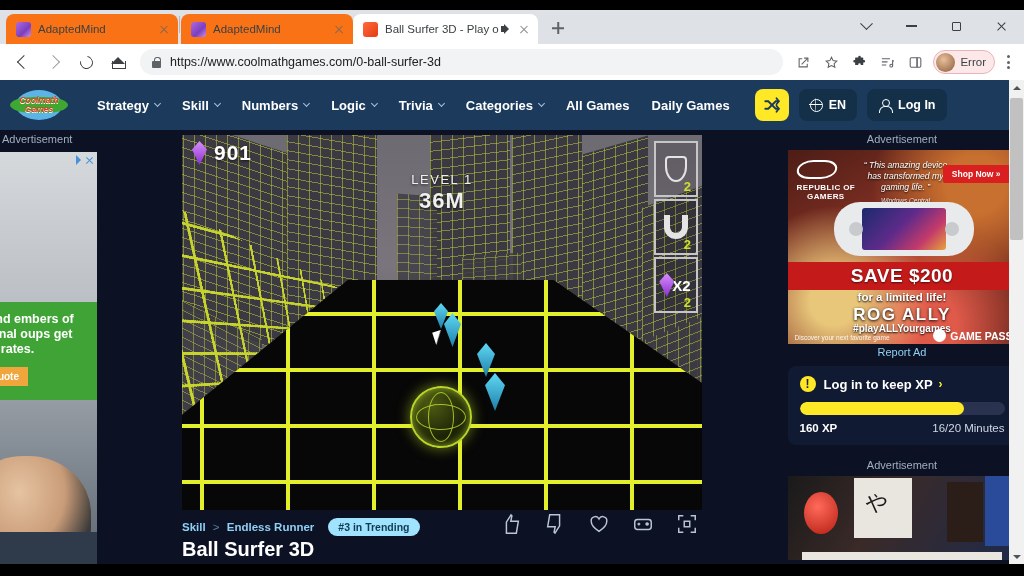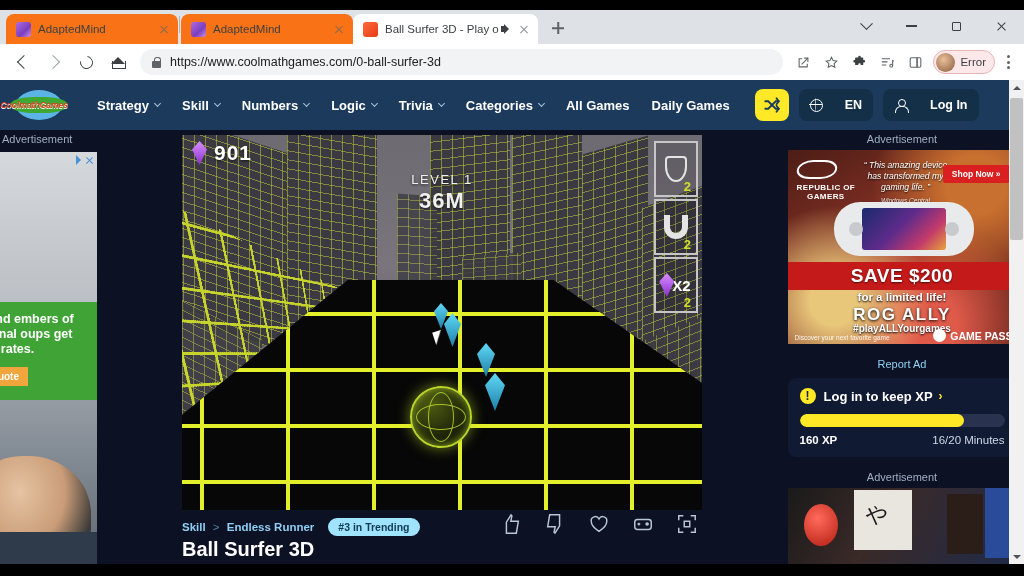--- a/index.html
+++ b/index.html
@@ -90,38 +90,38 @@
   .kebab i:nth-child(1){top:3px;} .kebab i:nth-child(2){top:8.5px;} .kebab i:nth-child(3){top:14px;}
 
   
   .page { position: absolute; top: 80px; left: 0; width: 1024px; height: 484px; background: #0c1124; overflow: hidden; }
 
   .navbar { height: 50px; background: #1b3a5c; display: flex; align-items: center; padding: 0 10px; }
   .logo { width: 58px; height: 34px; position: relative; flex: 0 0 58px; margin-right: 18px; }
   .logo .disc { position: absolute; inset: 2px 6px; background: #5bb4e5; border-radius: 50%; }
   .logo .wing { position: absolute; top: 9px; left: 0; width: 58px; height: 16px; background: #3ea832;
     border-radius: 50% / 60%; }
-  .logo .txt { position: absolute; inset: 0; display: flex; flex-direction: row; align-items: center;
-    justify-content: flex-end; font-size: 8.5px; font-weight: bold; color: #e23b22; line-height: 9px;
+  .logo .txt { position: absolute; inset: 0; display: flex; flex-direction: column; align-items: center;
+    justify-content: center; font-size: 8.5px; font-weight: bold; color: #e23b22; line-height: 9px;
     font-style: italic; text-shadow: 0 1px 0 #fff; }
   .nav-items { display: flex; align-items: center; gap: 0px; }
   .nav-item { color: #fff; font-size: 13px; font-weight: bold; padding: 0 11px; display: flex;
     align-items: center; white-space: nowrap; }
   .caret { width: 5px; height: 5px; border-right: 1.4px solid #a8c4dc; border-bottom: 1.4px solid #a8c4dc;
     transform: rotate(45deg); margin-left: 6px; margin-top: -3px; }
   .shuffle-btn { width: 34px; height: 32px; background: #ffe926; border-radius: 8px; margin-left: 14px;
     display: flex; align-items: center; justify-content: center; }
   .shuffle-btn svg { width: 18px; height: 18px; }
   .search-box { width: 126px; height: 32px; background: #143049; border-radius: 16px; margin-left: 12px;
     display: flex; align-items: center; padding: 0 12px; }
   .mag { width: 11px; height: 11px; border: 1.6px solid #93a9bd; border-radius: 50%; position: relative; flex: 0 0 11px; }
   .mag:after { content:""; position:absolute; right:-4px; bottom:-3px; width:5px; height:1.6px; background:#93a9bd; transform: rotate(45deg); }
   .search-box span { font-size: 12.5px; color: #8fa4b8; margin-left: 9px; }
   .lang-btn, .login-btn { height: 32px; background: #143049; border-radius: 8px; display: flex;
-    align-items: center; padding: 0 11px; margin-left: 10px; color: #fff; font-size: 12.5px; font-weight: bold; gap: 16px; }
+    align-items: center; padding: 0 11px; margin-left: 10px; color: #fff; font-size: 12.5px; font-weight: bold; }
   .globe { width: 13px; height: 13px; border: 1.4px solid #fff; border-radius: 50%; position: relative; margin-right: 6px; }
   .globe:before { content:""; position:absolute; left:-1.4px; top:4.6px; width:13px; height:1.2px; background:#fff; }
   .globe:after { content:""; position:absolute; left:4.8px; top:-1.4px; width:1.4px; height:13px; background:#fff; border-radius:50%; transform: scaleX(.6); }
   .person { width: 14px; height: 13px; position: relative; margin-right: 6px; }
   .person:before { content:""; position:absolute; left:4px; top:0; width:6px; height:6px; border:1.4px solid #fff; border-radius:50%; }
   .person:after { content:""; position:absolute; left:1px; top:7px; width:12px; height:6px; border:1.4px solid #fff; border-bottom:0; border-radius:6px 6px 0 0; }
 
   
   .content { display: flex; height: 434px; }
   .col-left { width: 150px; flex: 0 0 150px; position: relative; }
@@ -239,21 +239,21 @@
   .limited { position: absolute; left: 0; top: 141px; width: 229px; text-align: center; color: #fff;
     font-size: 11.5px; font-weight: bold; text-shadow: 0 1px 2px #000; }
   .rog-ally { position: absolute; left: 0; top: 155px; width: 229px; text-align: center; color: #fff;
     font-size: 17px; font-weight: bold; letter-spacing: 1.5px; text-shadow: 0 1px 3px #000; }
   .playally { position: absolute; left: 0; top: 173px; width: 229px; text-align: center; color: #fff;
     font-size: 10px; font-weight: bold; text-shadow: 0 1px 2px #000; }
   .discover { position: absolute; left: 7px; bottom: 3px; color: #fff; font-size: 6.5px; opacity: .9; }
   .gamepass { position: absolute; right: 4px; bottom: 2px; color: #fff; font-size: 10.5px; font-weight: bold;
     display: flex; align-items: center; gap: 4px; }
   .gamepass .xo { width: 13px; height: 13px; border-radius: 50%; background: #fff; }
-  .report-ad { text-align: center; font-size: 11px; color: #8fd0f5; padding: 14px 0 8px; }
+  .report-ad { text-align: center; font-size: 11px; color: #8fd0f5; padding: 2px 0 8px; }
 
   .xp-card { width: 229px; margin: 0 auto; background: #111a33; border-radius: 8px; padding: 10px 12px 11px; }
   .xp-head { display: flex; align-items: center; color: #fff; font-size: 13px; font-weight: bold; }
   .xp-warn { width: 16px; height: 16px; border-radius: 50%; background: #ffe926; color: #1b2340;
     font-size: 12px; font-weight: bold; display: flex; align-items: center; justify-content: center;
     margin-right: 8px; flex: 0 0 16px; }
   .xp-head .arrow { margin-left: 6px; color: #ffe926; font-size: 12px; }
   .xp-bar { height: 13px; background: #29334f; border-radius: 7px; margin: 10px 0 7px; overflow: hidden; }
   .xp-fill { height: 13px; background: #ffe926; border-radius: 7px; }
   .xp-foot { display: flex; justify-content: space-between; font-size: 11.5px; color: #cfd8e6; }

